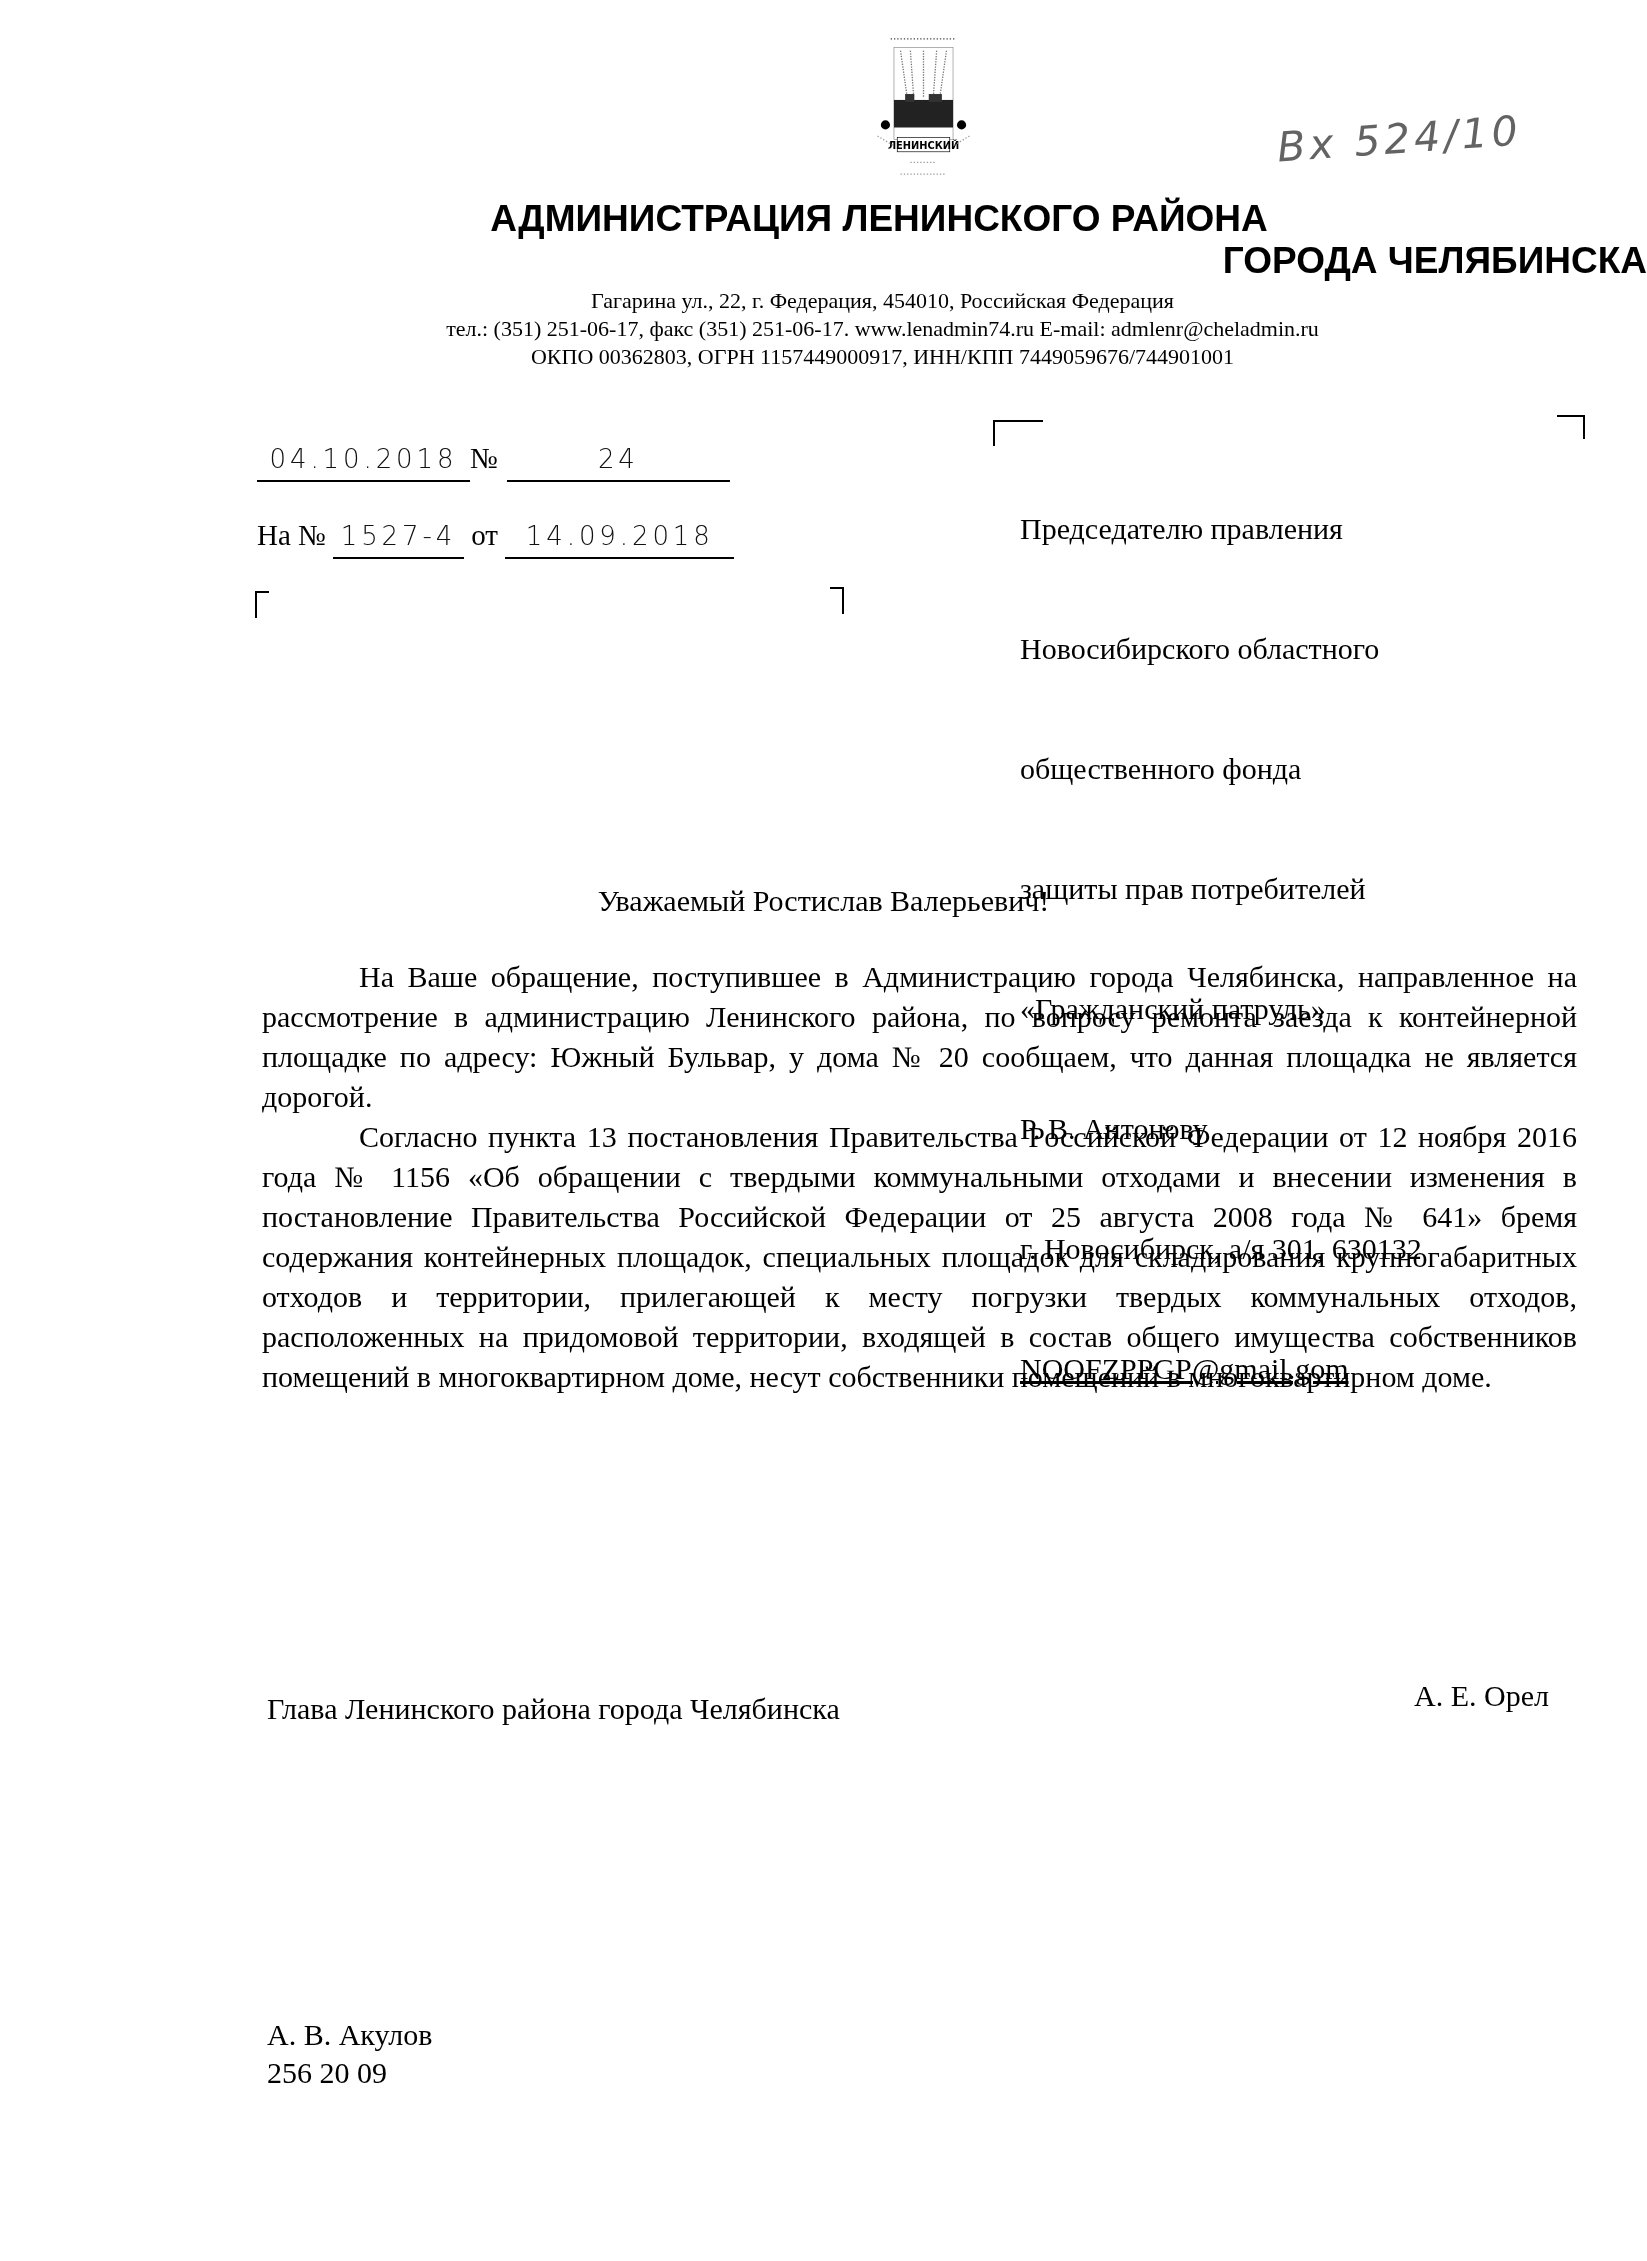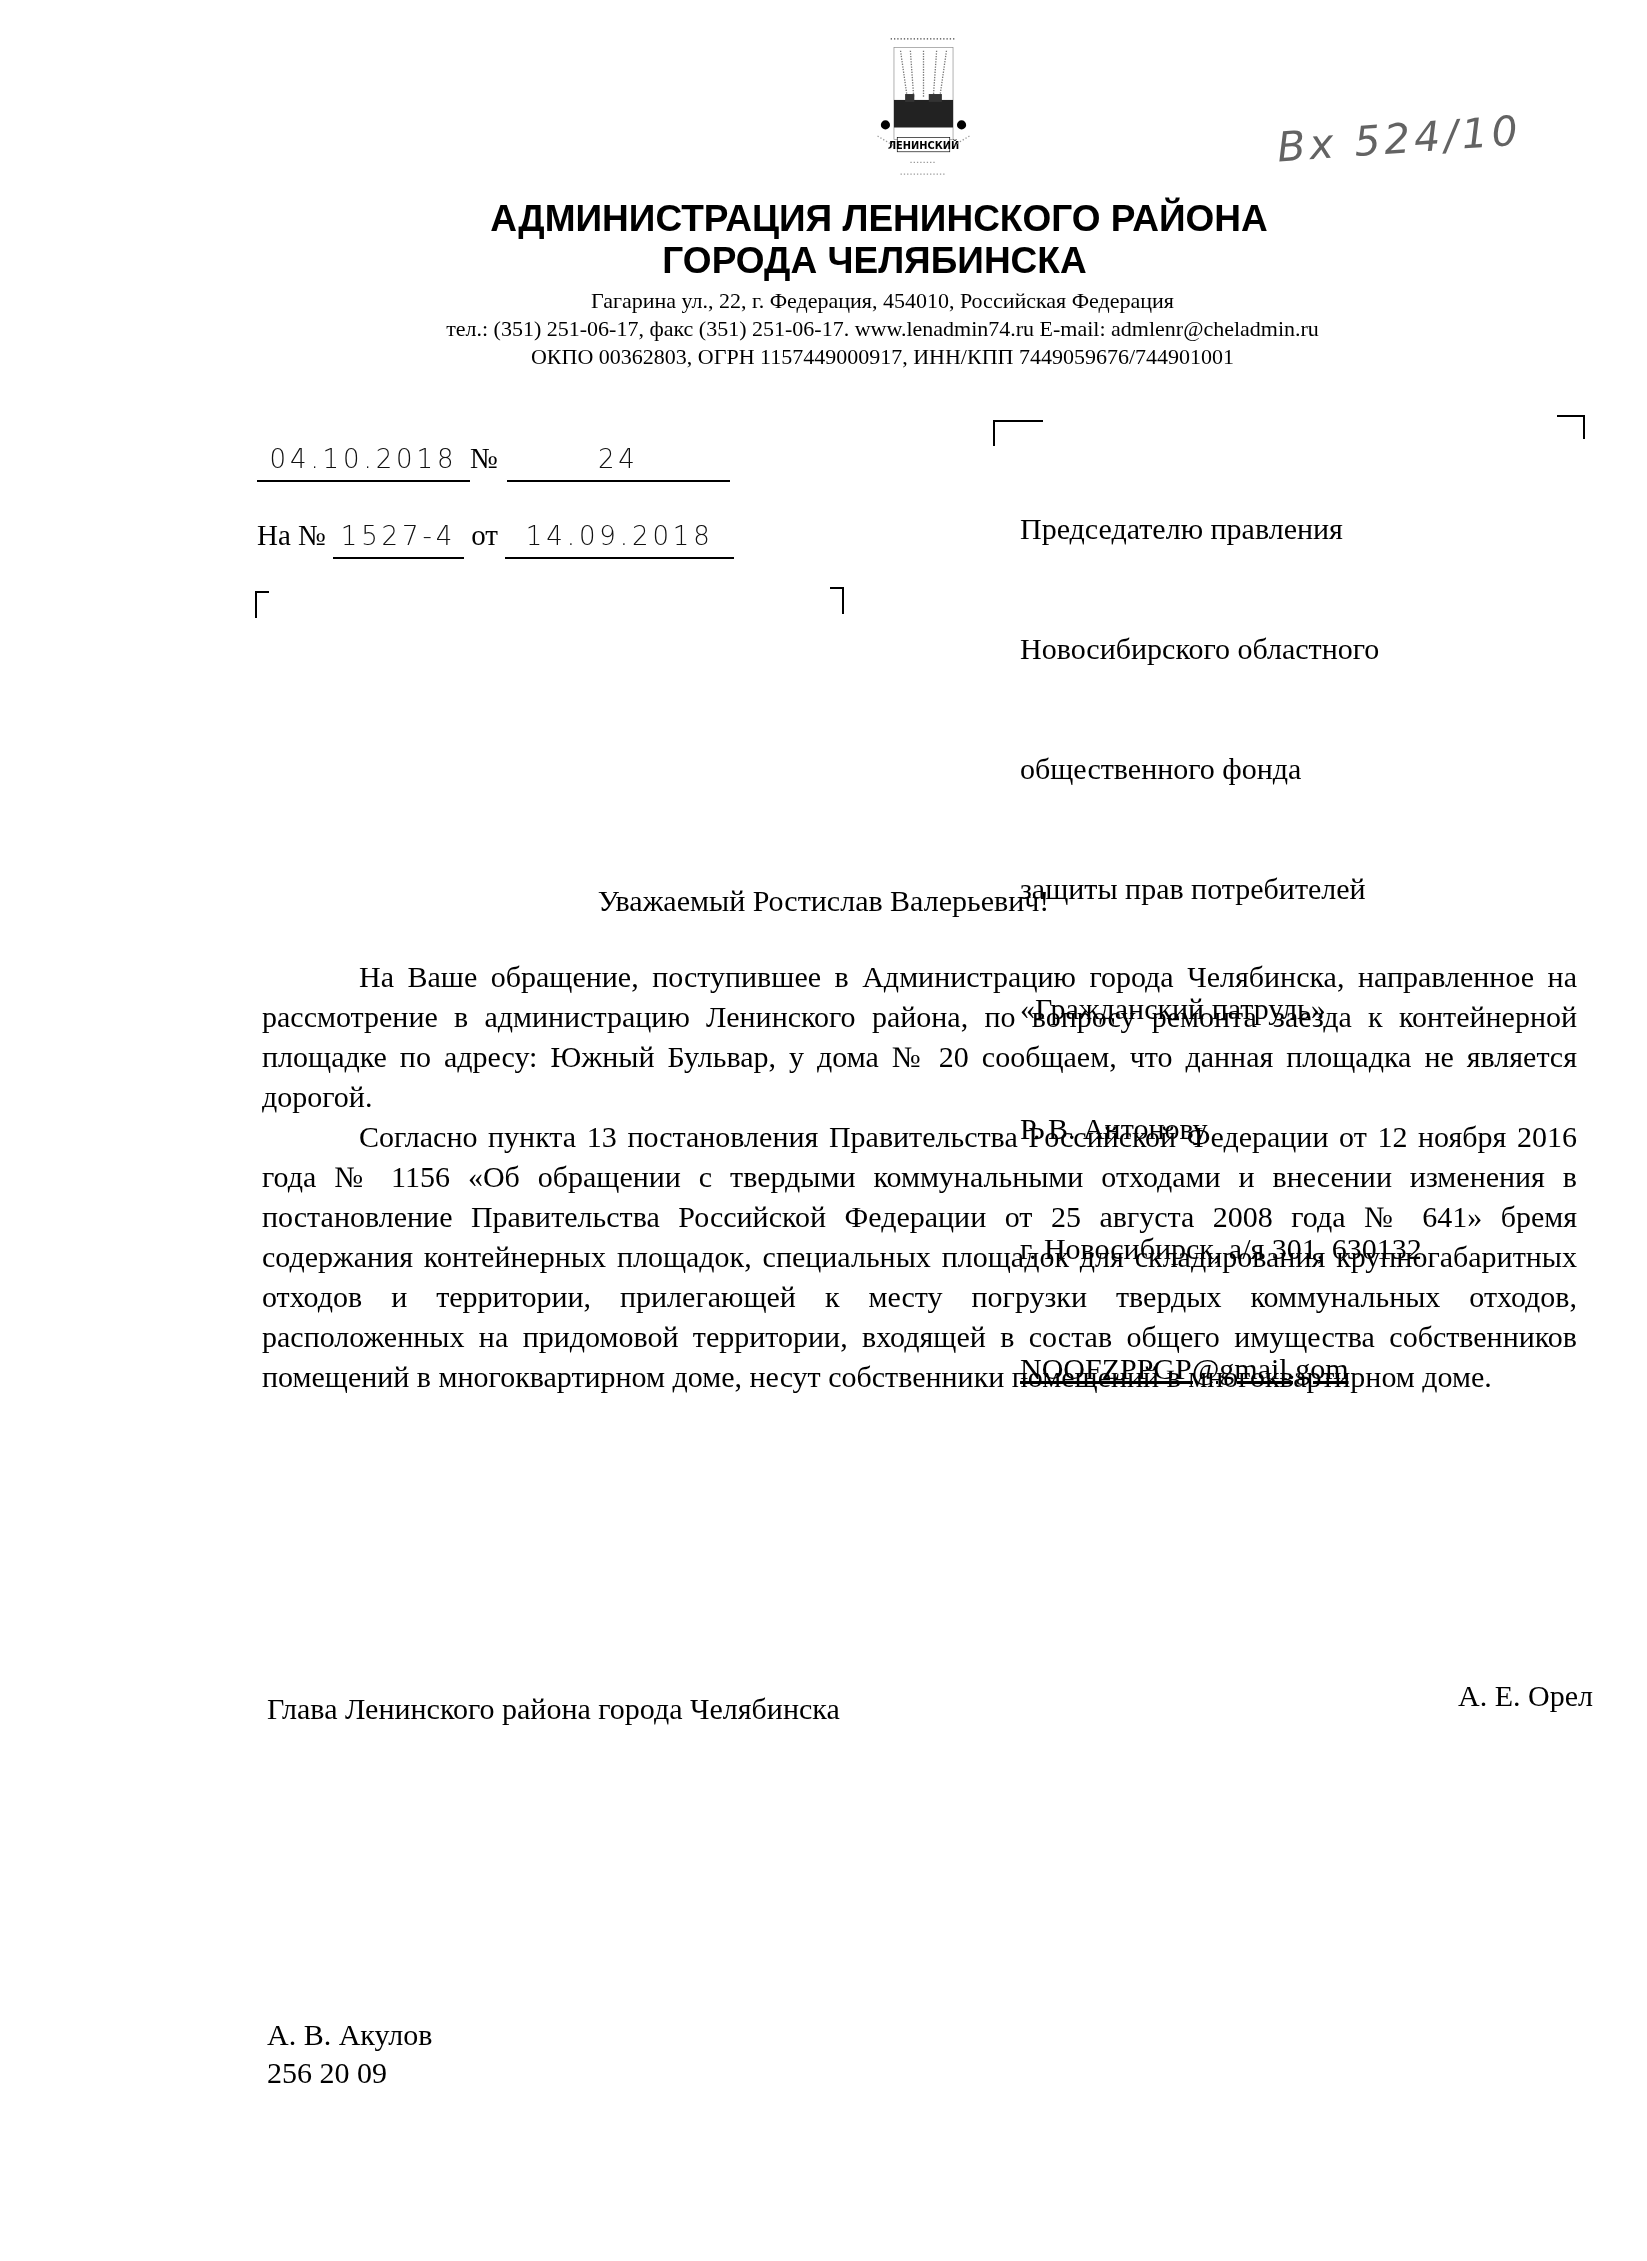--- a/index.html
+++ b/index.html
@@ -14,21 +14,21 @@
     left: 1277px; top: 115px; font-family: "DejaVu Sans", sans-serif;
     font-size: 41px; font-style: italic; color: #222; letter-spacing: 3.9px;
     transform: rotate(-4deg); opacity: .7;
   }
   .org-title {
     left: 0; width: 1647px; text-align: center;
     font-family: "Liberation Sans", sans-serif; font-weight: bold;
     font-size: 37px; line-height: 42px; letter-spacing: 0px;
   }
   .org-title.l1 { top: 198px; padding-left: 111px; box-sizing: border-box; }
-  .org-title.l2 { top: 240px; padding-left: 102px; box-sizing: border-box; }
+  .org-title.l2 { top: 240px; padding-left: 102px; box-sizing: border-box; text-align: right; }
   .hdr-line {
     left: 0; width: 1647px; text-align: center; font-size: 22px; line-height: 29px;
     padding-left: 118px; box-sizing: border-box;
   }
   .hdr-line.a { top: 286px; }
   .hdr-line.b { top: 314px; }
   .hdr-line.c { top: 342px; }
 
   .reg-row { left: 257px; font-size: 29px; line-height: 42px; }
   .reg-row.r1 { top: 437px; }
@@ -44,21 +44,21 @@
   }
   .recipient .email { text-decoration: underline; }
 
   .salutation { left: 0; width: 1647px; text-align: center; top: 884px; font-size: 30px; }
   .body-text {
     left: 262px; width: 1315px; top: 957px; font-size: 30px; line-height: 40px;
     text-align: justify;
   }
   .body-text p { margin: 0; text-indent: 97px; }
   .signer-title { left: 267px; top: 1692px; font-size: 30px; }
-  .signer-name { left: 1414px; top: 1679px; font-size: 30px; margin-left: 44px; }
+  .signer-name { left: 1414px; top: 1679px; font-size: 30px; }
   .executor { left: 267px; top: 2016px; font-size: 30px; line-height: 38px; }
 </style>
 </head>
 <body>
 
 <div class="abs emblem">
   <svg width="105" height="151" viewBox="0 0 160 230">
     <g fill="none" stroke="#444" stroke-width="2" stroke-dasharray="2 3">
       <line x1="30" y1="12" x2="130" y2="12"></line>
     </g>

